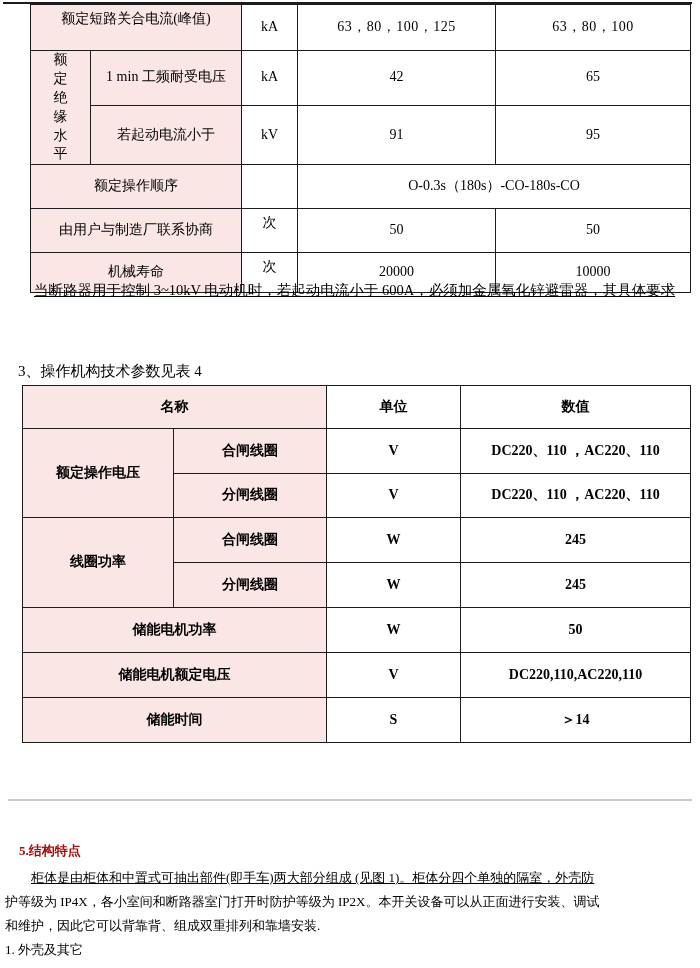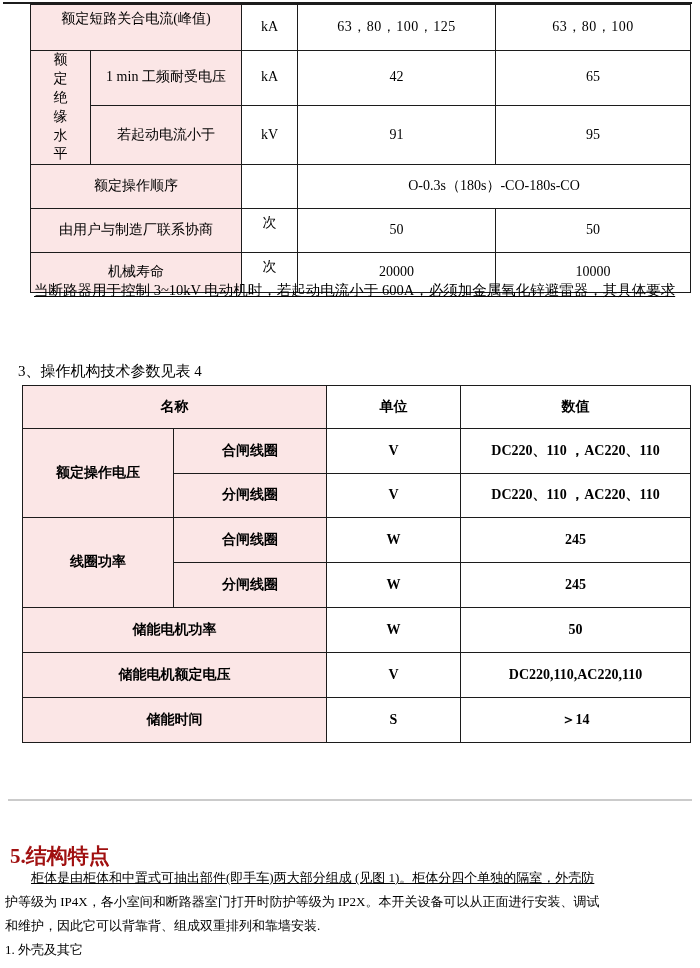--- a/index.html
+++ b/index.html
@@ -16,21 +16,21 @@
     font-size:14px;padding:0 3px;overflow:hidden;line-height:1.35;
   }
   .t1{left:30px;top:4px;}
   .t2{left:22px;top:385px;font-weight:bold;}
   .pink{background:#fbe6e6;}
   .vtop{vertical-align:top;padding-top:5px;}
   .para{font-size:14.5px;line-height:22px;color:#000;}
   .indent{text-indent:2em;text-decoration:underline;}
   .h3line{font-size:15px;}
   .divider{left:8px;top:799px;width:684px;height:2px;background:#cbcbcb;}
-  .redhead{color:#a01010;font-weight:bold;font-size:21px;}
+  .redhead{color:#a01010;font-weight:bold;font-size:13px;margin-left:9px;}
   .para2{font-size:13px;line-height:24px;}
   .serifnum{letter-spacing:0.5px;}
 </style>
 </head>
 <body>
 
 <div class="abs topline"></div>
 
 <table class="abs t1">
   <colgroup>

